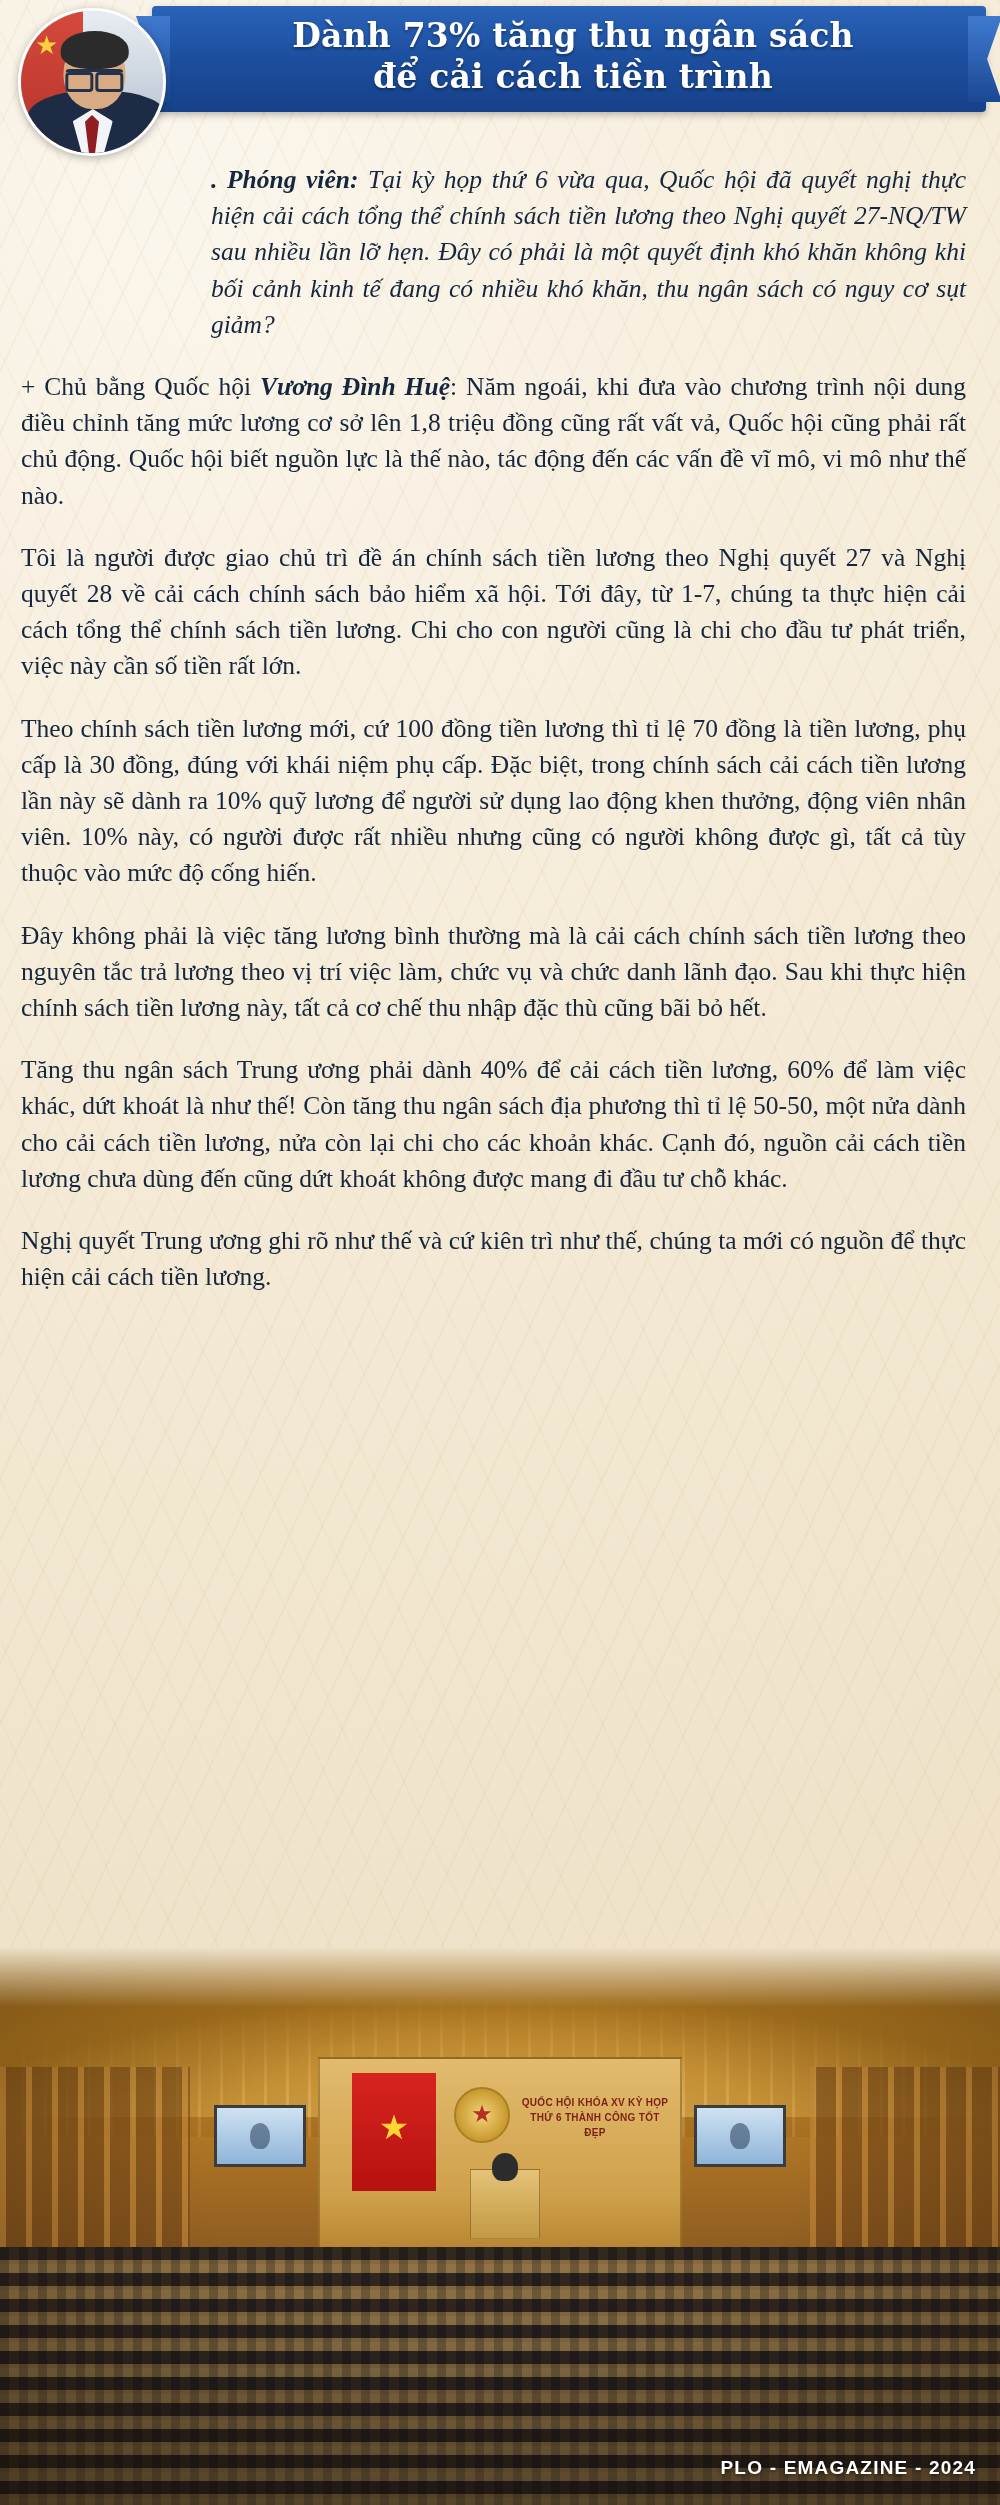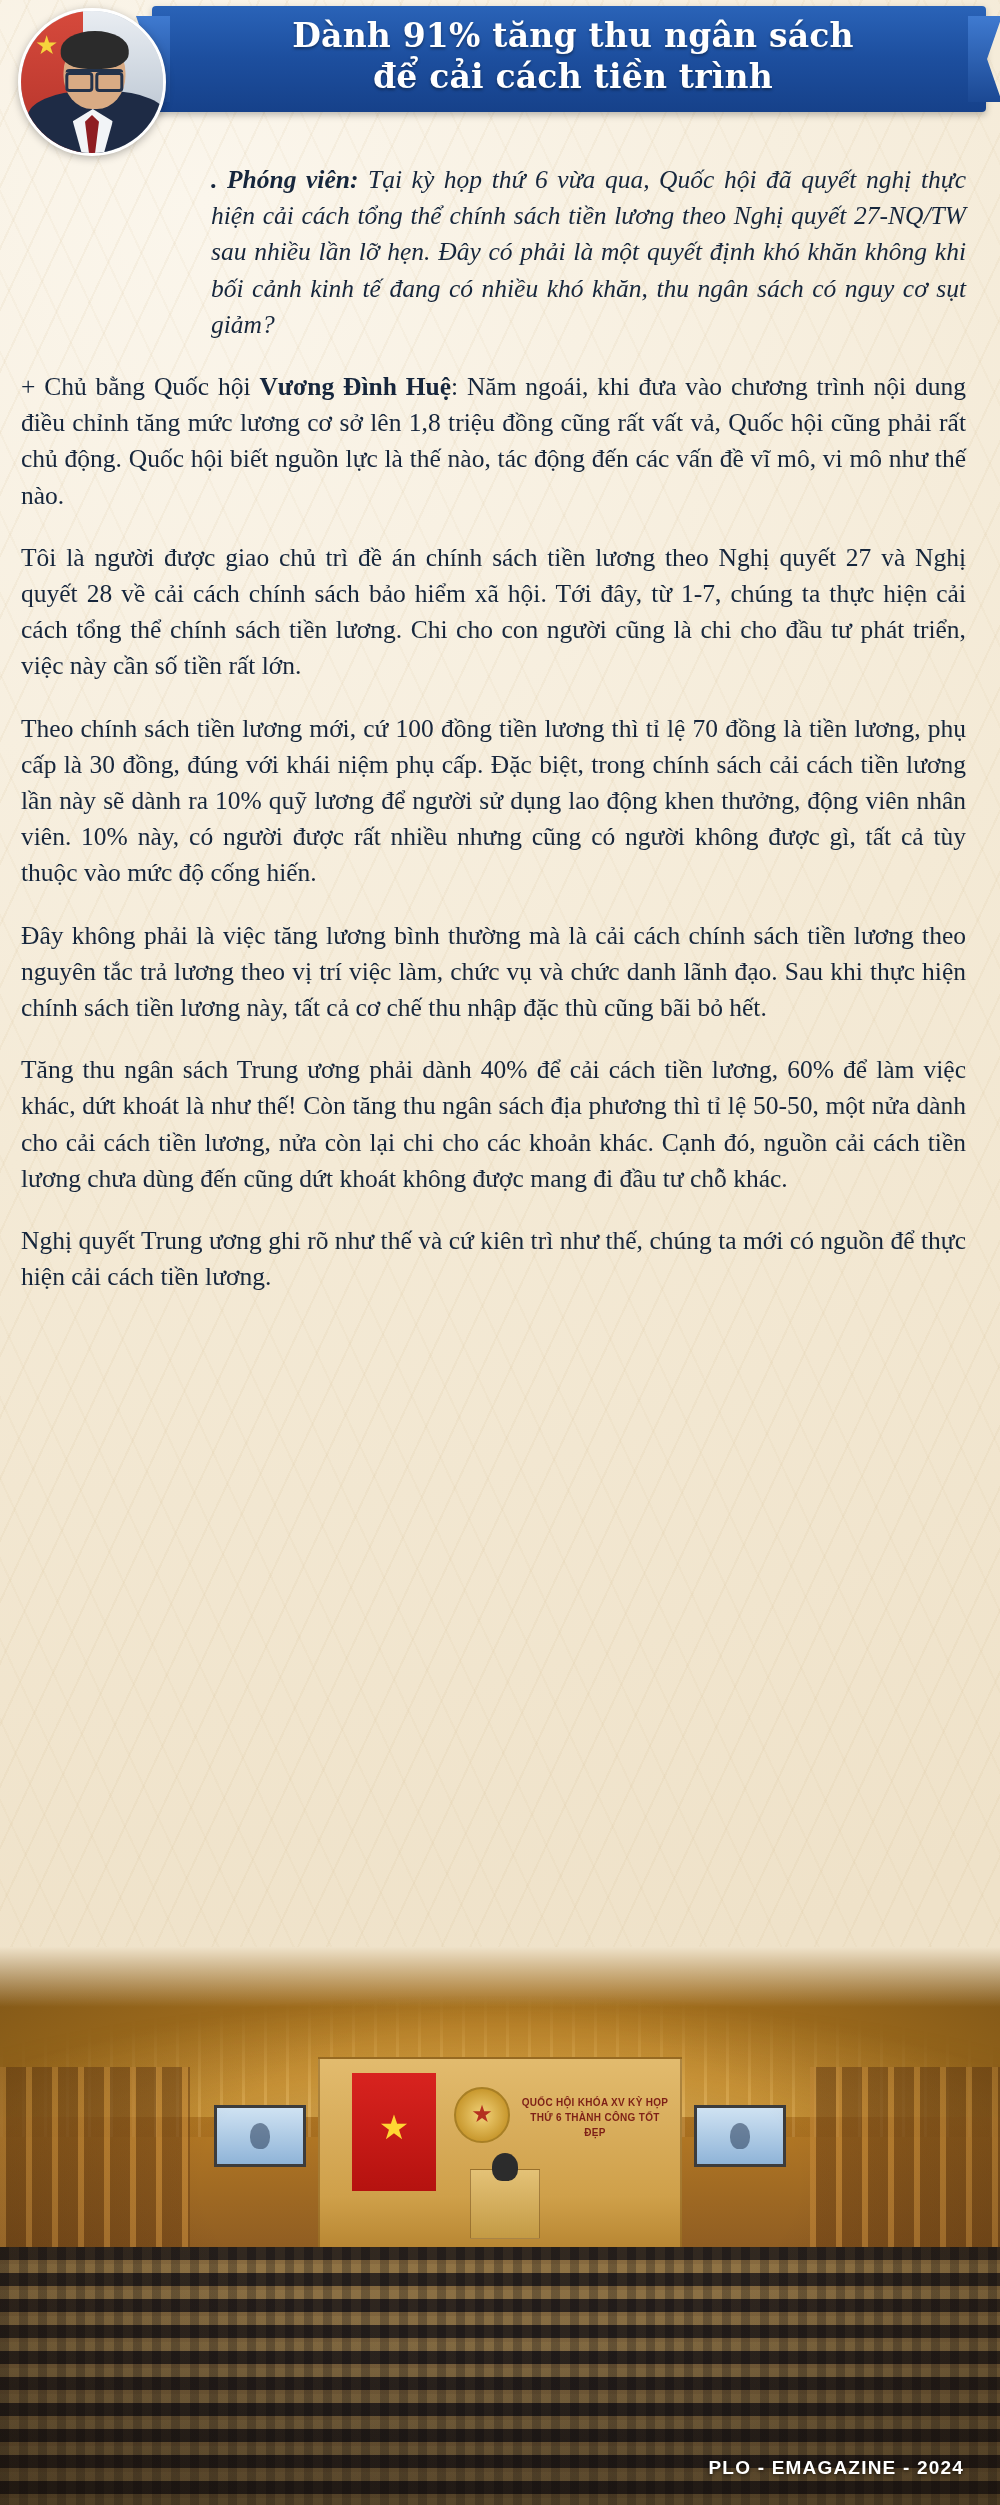--- a/index.html
+++ b/index.html
@@ -194,21 +194,21 @@
     text-align: justify;
   }
   p.lead {
     font-style: italic;
     margin-top: 6px;
     margin-left: 190px;
     margin-bottom: 26px;
     min-height: 132px;
   }
   p.lead .q-label { font-weight: bold; font-style: italic; }
-  .strong { font-weight: bold; }
+  .strong { font-weight: bold; font-style: italic; }
 
   
   .photo {
     position: absolute;
     left: 0;
     bottom: 0;
     width: 1000px;
     height: 558px;
     overflow: hidden;
     z-index: 4;
@@ -342,21 +342,21 @@
     background: radial-gradient(ellipse 85% 80% at 50% 42%, rgba(0,0,0,0) 35%, rgba(30,18,4,0.45) 100%);
   }
   .photo .fade-top {
     position: absolute;
     left: 0; right: 0; top: 0; height: 60px;
     background: linear-gradient(180deg, #efe2c9 0%, rgba(239,226,201,0) 100%);
   }
 
   .credit {
     position: absolute;
-    right: 36px;
+    right: 24px;
     bottom: 26px;
     z-index: 6;
     color: #ffffff;
     font-family: "Liberation Sans", sans-serif;
     font-weight: bold;
     font-size: 19px;
     letter-spacing: 1.2px;
     text-shadow: 0 1px 4px rgba(0,0,0,0.7);
   }
 </style>
@@ -374,21 +374,21 @@
       <div class="body"></div>
       <div class="shirt"></div>
       <div class="tie"></div>
       <div class="head"></div>
       <div class="hair"></div>
       <div class="glasses"></div>
     </div>
 
     <div class="title-banner">
       <div class="banner-title">
-        <span>Dành 91% tăng thu ngân sách</span><br>
+        <span>Dành 73% tăng thu ngân sách</span><br>
         <span>để cải cách tiền trình</span>
       </div>
     </div>
   </div>
 
   <div class="content">
 
     <p class="para lead">
       <span class="q-label">. Phóng viên:</span><span> Tại kỳ họp thứ 6 vừa qua, Quốc hội đã quyết nghị thực hiện cải cách tổng thể chính sách tiền lương theo Nghị quyết 27-NQ/TW sau nhiều lần lỡ hẹn. Đây có phải là một quyết định khó khăn không khi bối cảnh kinh tế đang có nhiều khó khăn, thu ngân sách có nguy cơ sụt giảm?</span>
     </p>

